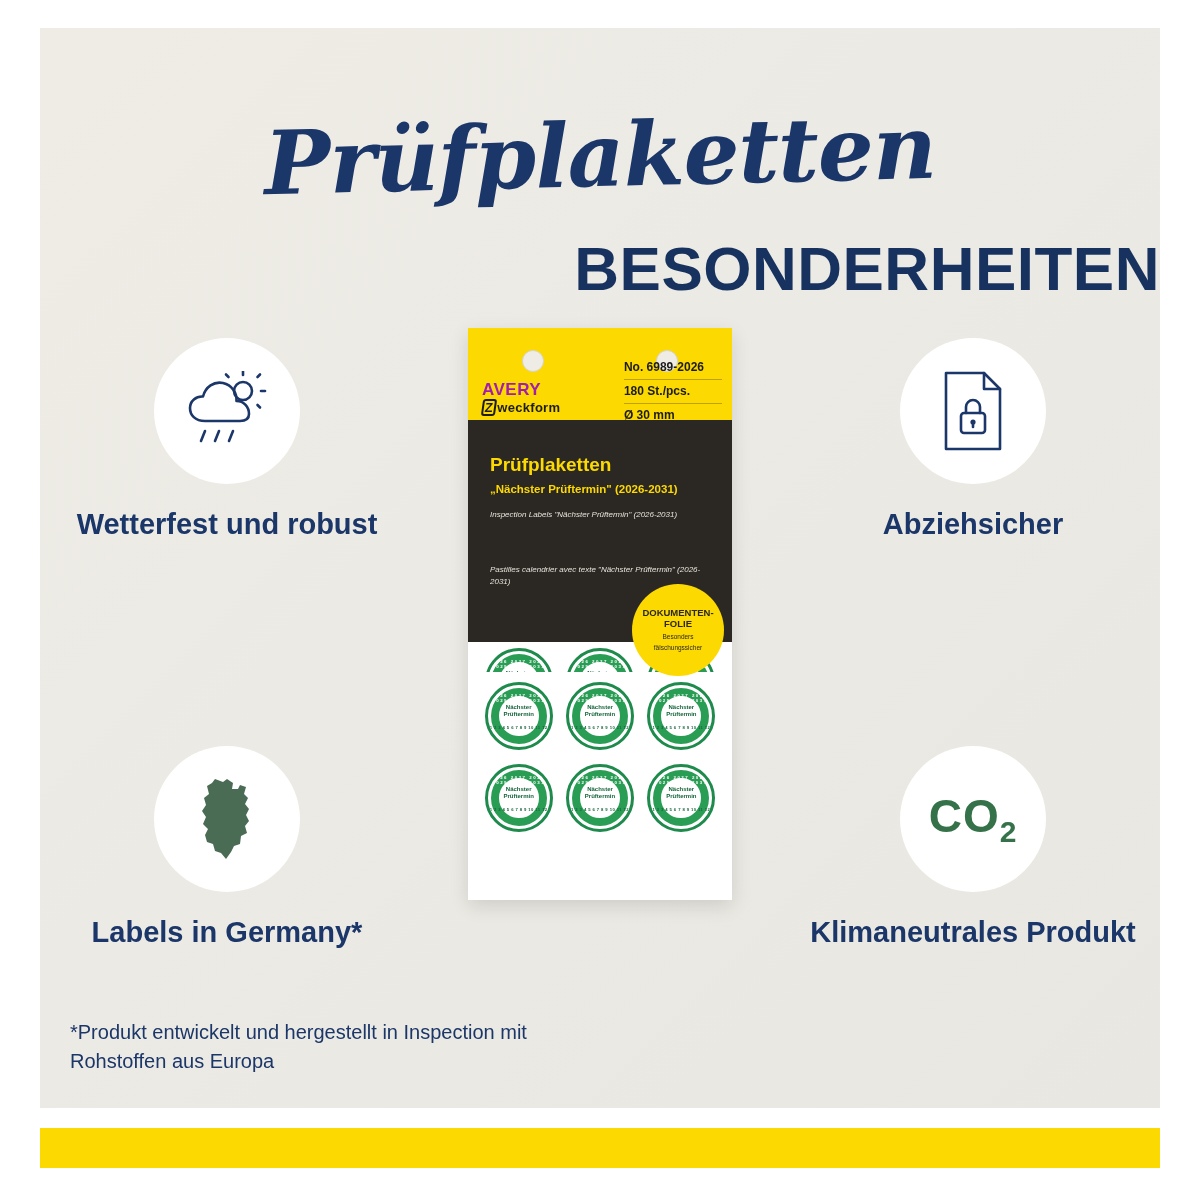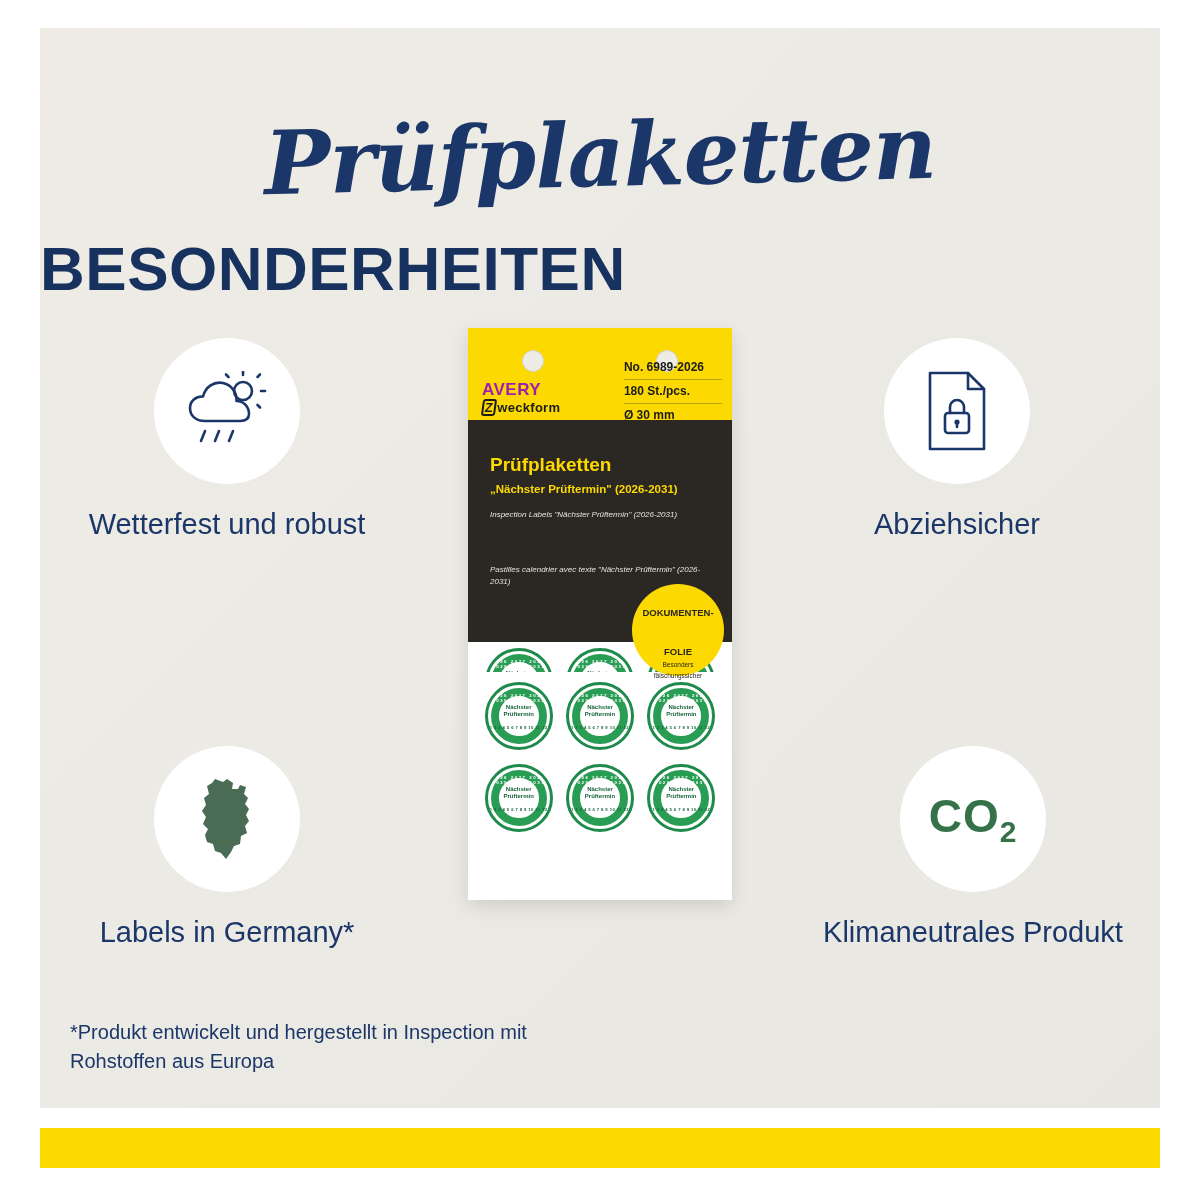--- a/index.html
+++ b/index.html
@@ -37,21 +37,21 @@
     font-style:italic;
     font-weight:700;
     font-size:88px;
     letter-spacing:-1px;
     color:#1b3668;
     transform:rotate(-1.4deg);
   }
   .headline-sub{
     position:absolute;
     left:0;top:205px;width:1120px;
-    text-align:left;
+    text-align:right;
     font-family:"Liberation Sans", sans-serif;
     font-weight:700;
     font-size:62px;
     letter-spacing:0.5px;
     color:#17325f;
   }
 
   
   .feature{
     position:absolute;
@@ -64,24 +64,24 @@
     background:#ffffff;
     margin:0 auto;
     display:flex;align-items:center;justify-content:center;
     box-shadow:0 0 0 0 rgba(0,0,0,0);
   }
   .feature-label{
     margin-top:22px;
     font-size:29px;
     line-height:1.3;
     color:#1b3668;
-    font-weight:400;
+    font-weight:700;
   }
   .f-tl{ left:22px; top:310px; }
-  .f-tr{ left:752px; top:310px; }
+  .f-tr{ left:768px; top:310px; }
   .f-bl{ left:22px; top:718px; }
   .f-br{ left:768px; top:718px; }
 
   .co2{
     font-family:"Liberation Sans", sans-serif;
     font-weight:700;
     font-size:46px;
     color:#35724a;
     letter-spacing:1px;
   }
@@ -178,21 +178,21 @@
   .badge{
     position:absolute;
     right:8px;bottom:-34px;
     width:92px;height:92px;border-radius:50%;
     background:#fcd900;
     display:flex;flex-direction:column;align-items:center;justify-content:center;
     text-align:center;
     color:#2b2722;
     z-index:5;
   }
-  .badge .b1{font-size:9.5px;font-weight:700;line-height:1.15;margin-top:28px;}
+  .badge .b1{font-size:9.5px;font-weight:700;line-height:1.15;}
   .badge .b2{font-size:6.5px;font-weight:400;line-height:1.2;margin-top:3px;}
 
   .pkg-sheet{
     position:relative;
     height:258px;
     background:#ffffff;
     padding:4px 14px 0 14px;
     box-sizing:border-box;
   }
   .sticker-grid{

